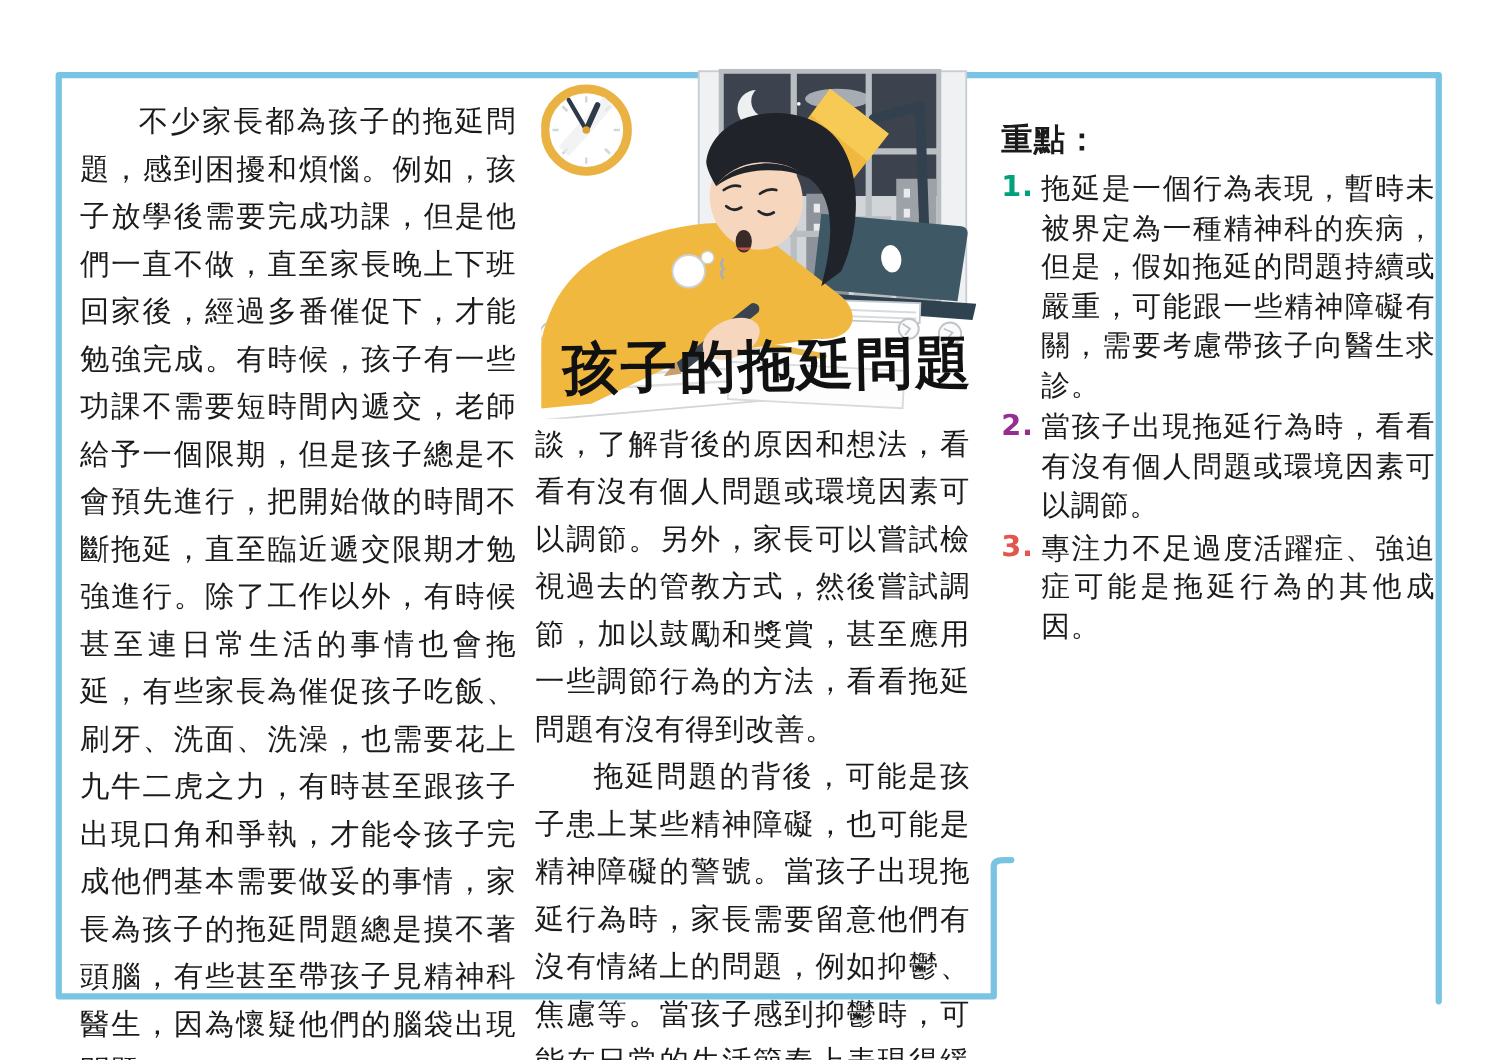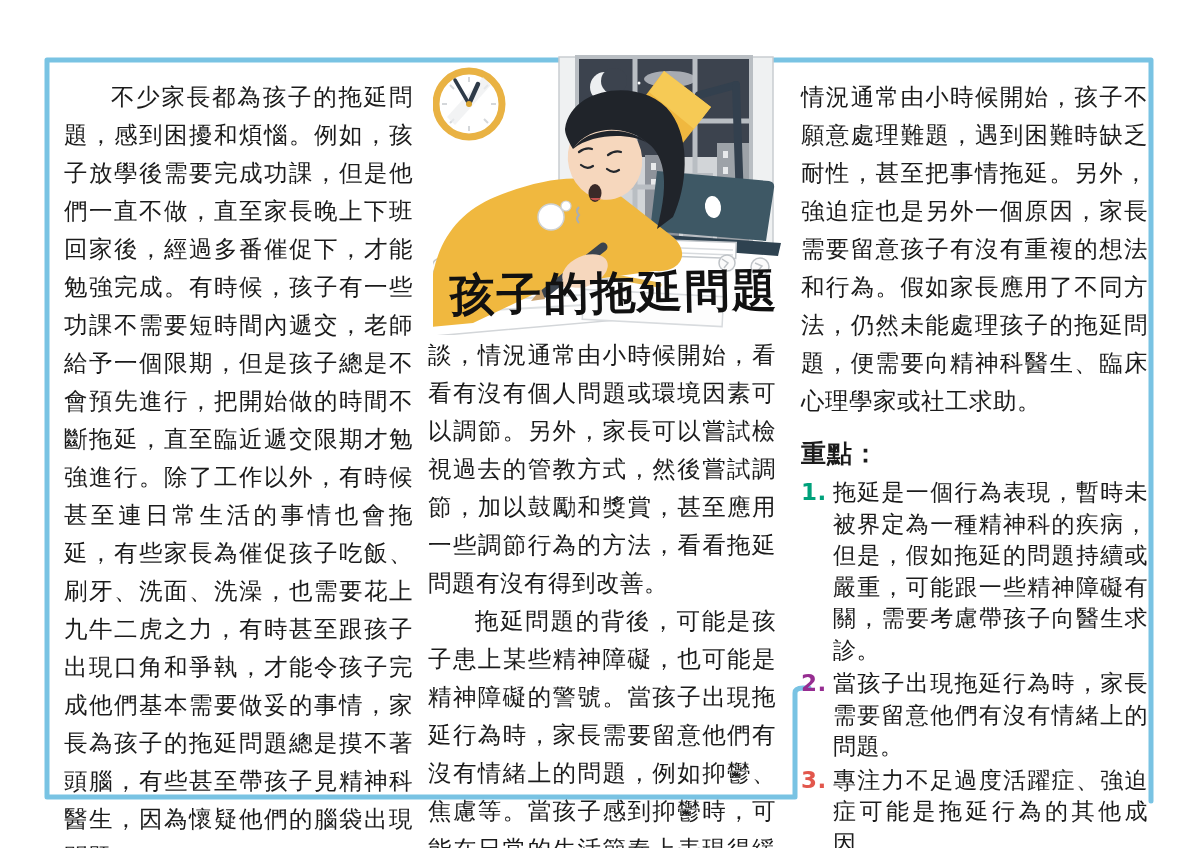--- a/index.html
+++ b/index.html
@@ -168,36 +168,35 @@
 </svg>
 
 <div class="article-title">孩子的拖延問題</div>
 
 <div class="col" id="col1">
   <p class="indent">不少家長都為孩子的拖延問題，感到困擾和煩惱。例如，孩子放學後需要完成功課，但是他們一直不做，直至家長晚上下班回家後，經過多番催促下，才能勉強完成。有時候，孩子有一些功課不需要短時間內遞交，老師給予一個限期，但是孩子總是不會預先進行，把開始做的時間不斷拖延，直至臨近遞交限期才勉強進行。除了工作以外，有時候甚至連日常生活的事情也會拖延，有些家長為催促孩子吃飯、刷牙、洗面、洗澡，也需要花上九牛二虎之力，有時甚至跟孩子出現口角和爭執，才能令孩子完成他們基本需要做妥的事情，家長為孩子的拖延問題總是摸不著頭腦，有些甚至帶孩子見精神科醫生，因為懷疑他們的腦袋出現問題。</p>
 
 </div>
 
 <div class="col" id="col2">
-  <p>談，情況通常由小時候開始，看看有沒有個人問題或環境因素可以調節。另外，家長可以嘗試檢視過去的管教方式，然後嘗試調節，加以鼓勵和獎賞，甚至應用一些調節行為的方法，看看拖延問題有沒有得到改善。</p>
+  <p>談，了解背後的原因和想法，看看有沒有個人問題或環境因素可以調節。另外，家長可以嘗試檢視過去的管教方式，然後嘗試調節，加以鼓勵和獎賞，甚至應用一些調節行為的方法，看看拖延問題有沒有得到改善。</p>
   <p class="indent">拖延問題的背後，可能是孩子患上某些精神障礙，也可能是精神障礙的警號。當孩子出現拖延行為時，家長需要留意他們有沒有情緒上的問題，例如抑鬱、焦慮等。當孩子感到抑鬱時，可能在日常的生活節奏上表現得緩慢和喪失動力，甚至不想進行日常活動。當孩子感到焦慮時，對進行事情缺乏信心，進行事情時可能感到緊張擔憂，甚至逃避。另外，長期的拖延行為，可能跟其他情況有關，例如專注力不足過度活躍症，這種</p>
 </div>
 
 <div class="col" id="col3">
-  <p>情況通常由小時候開始，孩子不願意處理難題，遇到困難時缺乏耐性，甚至把事情拖延。另外，強迫症也是另外一個原因，家長需要留意孩子有沒有重複的想法和行為。假如家長應用了不同方法，仍然未能處理孩子的拖延問題，便需要向精神科醫生、臨床心理學家或社工求助。</p>
 
   <div class="kp-heading">重點：</div>
   <div class="kp-list">
     <div class="kp-item">
       <span class="kp-num" style="color: rgb(0, 161, 123);">1.</span>
       <span class="kp-text">拖延是一個行為表現，暫時未被界定為一種精神科的疾病，但是，假如拖延的問題持續或嚴重，可能跟一些精神障礙有關，需要考慮帶孩子向醫生求診。</span>
     </div>
     <div class="kp-item">
       <span class="kp-num" style="color: rgb(150, 45, 145);">2.</span>
-      <span class="kp-text">當孩子出現拖延行為時，家長需要留意他們有沒有情緒上的問題。</span>
+      <span class="kp-text">當孩子出現拖延行為時，看看有沒有個人問題或環境因素可以調節。</span>
     </div>
     <div class="kp-item">
       <span class="kp-num" style="color: rgb(226, 87, 76);">3.</span>
       <span class="kp-text">專注力不足過度活躍症、強迫症可能是拖延行為的其他成因。</span>
     </div>
   </div>
 
 </div>
 
 </body></html>

